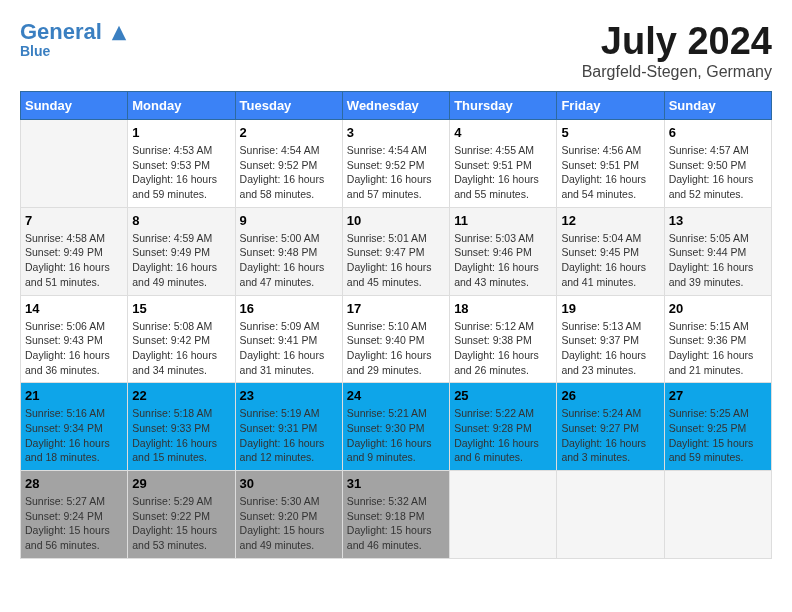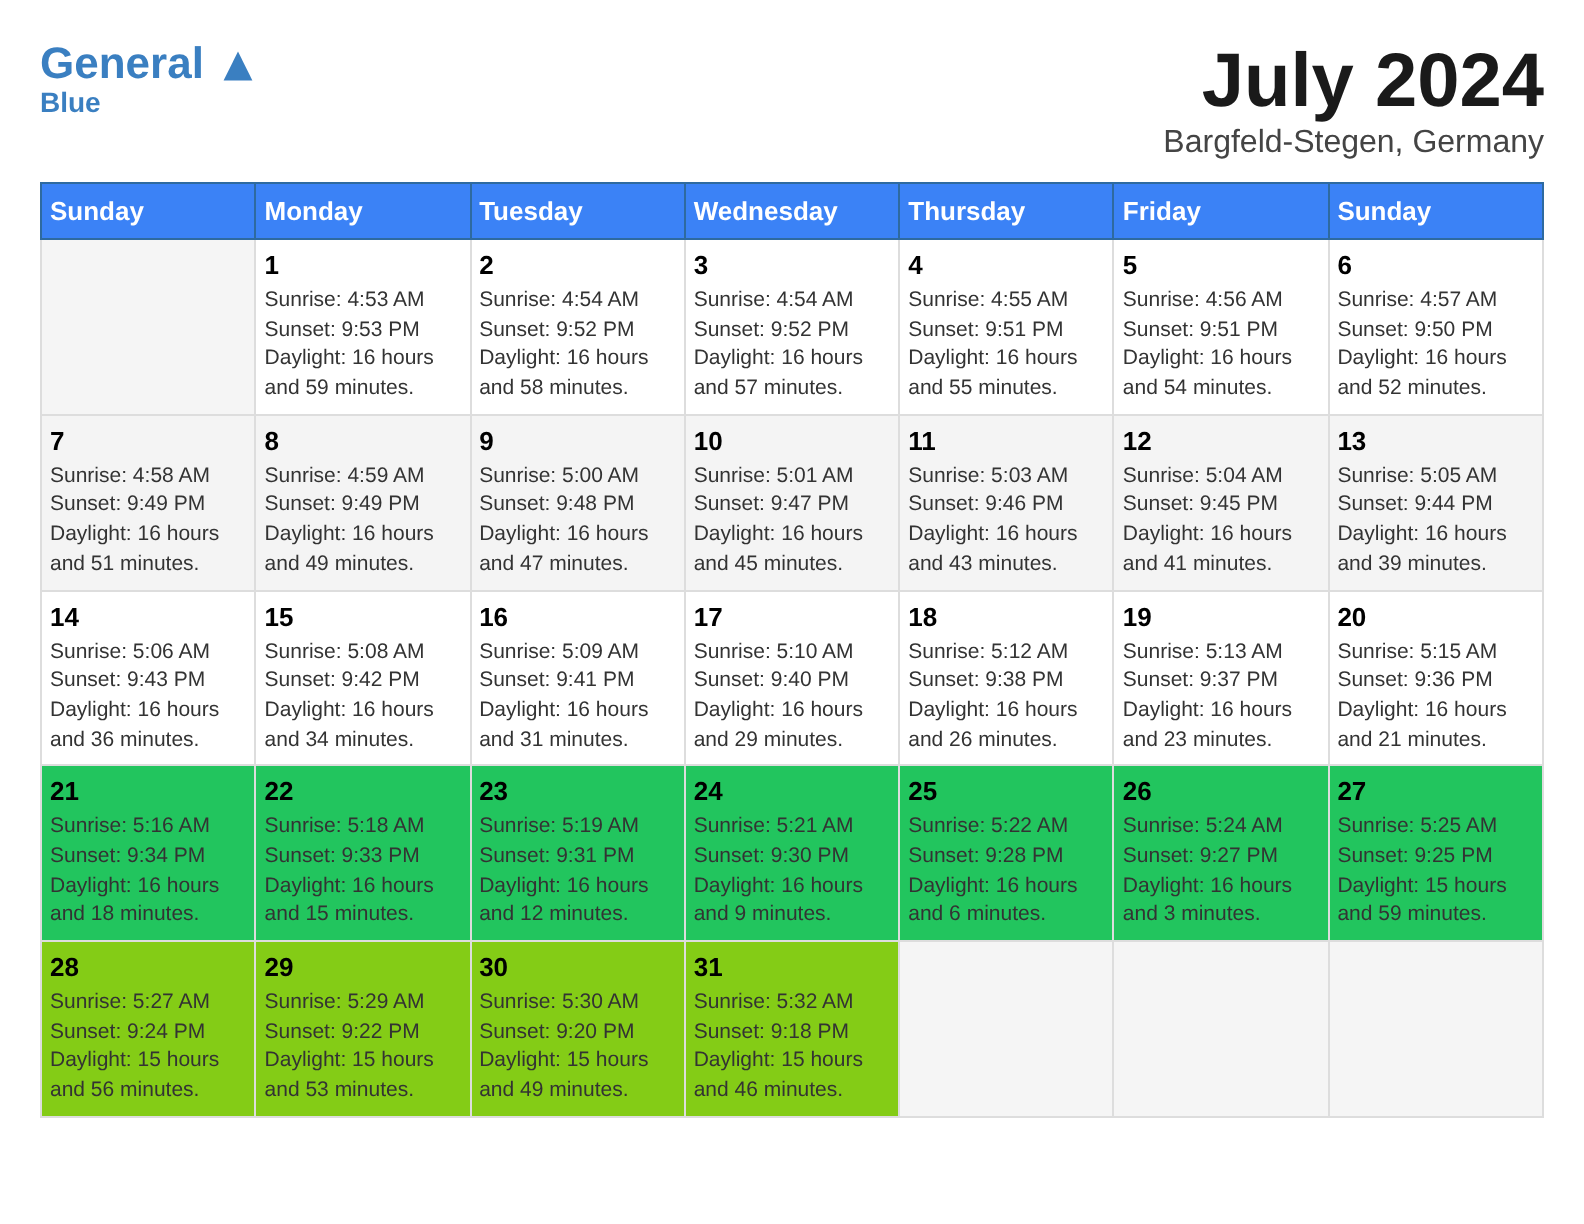--- a/index.html
+++ b/index.html
@@ -206,21 +206,21 @@
         </td>
         <td>
           <span class="day-number">19</span>
           <div class="day-info">Sunrise: 5:13 AM<br>Sunset: 9:37 PM<br>Daylight: 16 hours<br>and 23 minutes.</div>
         </td>
         <td>
           <span class="day-number">20</span>
           <div class="day-info">Sunrise: 5:15 AM<br>Sunset: 9:36 PM<br>Daylight: 16 hours<br>and 21 minutes.</div>
         </td>
       </tr>
-      <tr style="background: #22c55e;">
+      <tr style="background: #0ea5e9;">
         <td>
           <span class="day-number">21</span>
           <div class="day-info">Sunrise: 5:16 AM<br>Sunset: 9:34 PM<br>Daylight: 16 hours<br>and 18 minutes.</div>
         </td>
         <td>
           <span class="day-number">22</span>
           <div class="day-info">Sunrise: 5:18 AM<br>Sunset: 9:33 PM<br>Daylight: 16 hours<br>and 15 minutes.</div>
         </td>
         <td>
           <span class="day-number">23</span>
@@ -236,21 +236,21 @@
         </td>
         <td>
           <span class="day-number">26</span>
           <div class="day-info">Sunrise: 5:24 AM<br>Sunset: 9:27 PM<br>Daylight: 16 hours<br>and 3 minutes.</div>
         </td>
         <td>
           <span class="day-number">27</span>
           <div class="day-info">Sunrise: 5:25 AM<br>Sunset: 9:25 PM<br>Daylight: 15 hours<br>and 59 minutes.</div>
         </td>
       </tr>
-      <tr style="background: #84cc16;">
+      <tr style="background: #a3a3a3;">
         <td>
           <span class="day-number">28</span>
           <div class="day-info">Sunrise: 5:27 AM<br>Sunset: 9:24 PM<br>Daylight: 15 hours<br>and 56 minutes.</div>
         </td>
         <td>
           <span class="day-number">29</span>
           <div class="day-info">Sunrise: 5:29 AM<br>Sunset: 9:22 PM<br>Daylight: 15 hours<br>and 53 minutes.</div>
         </td>
         <td>
           <span class="day-number">30</span>

